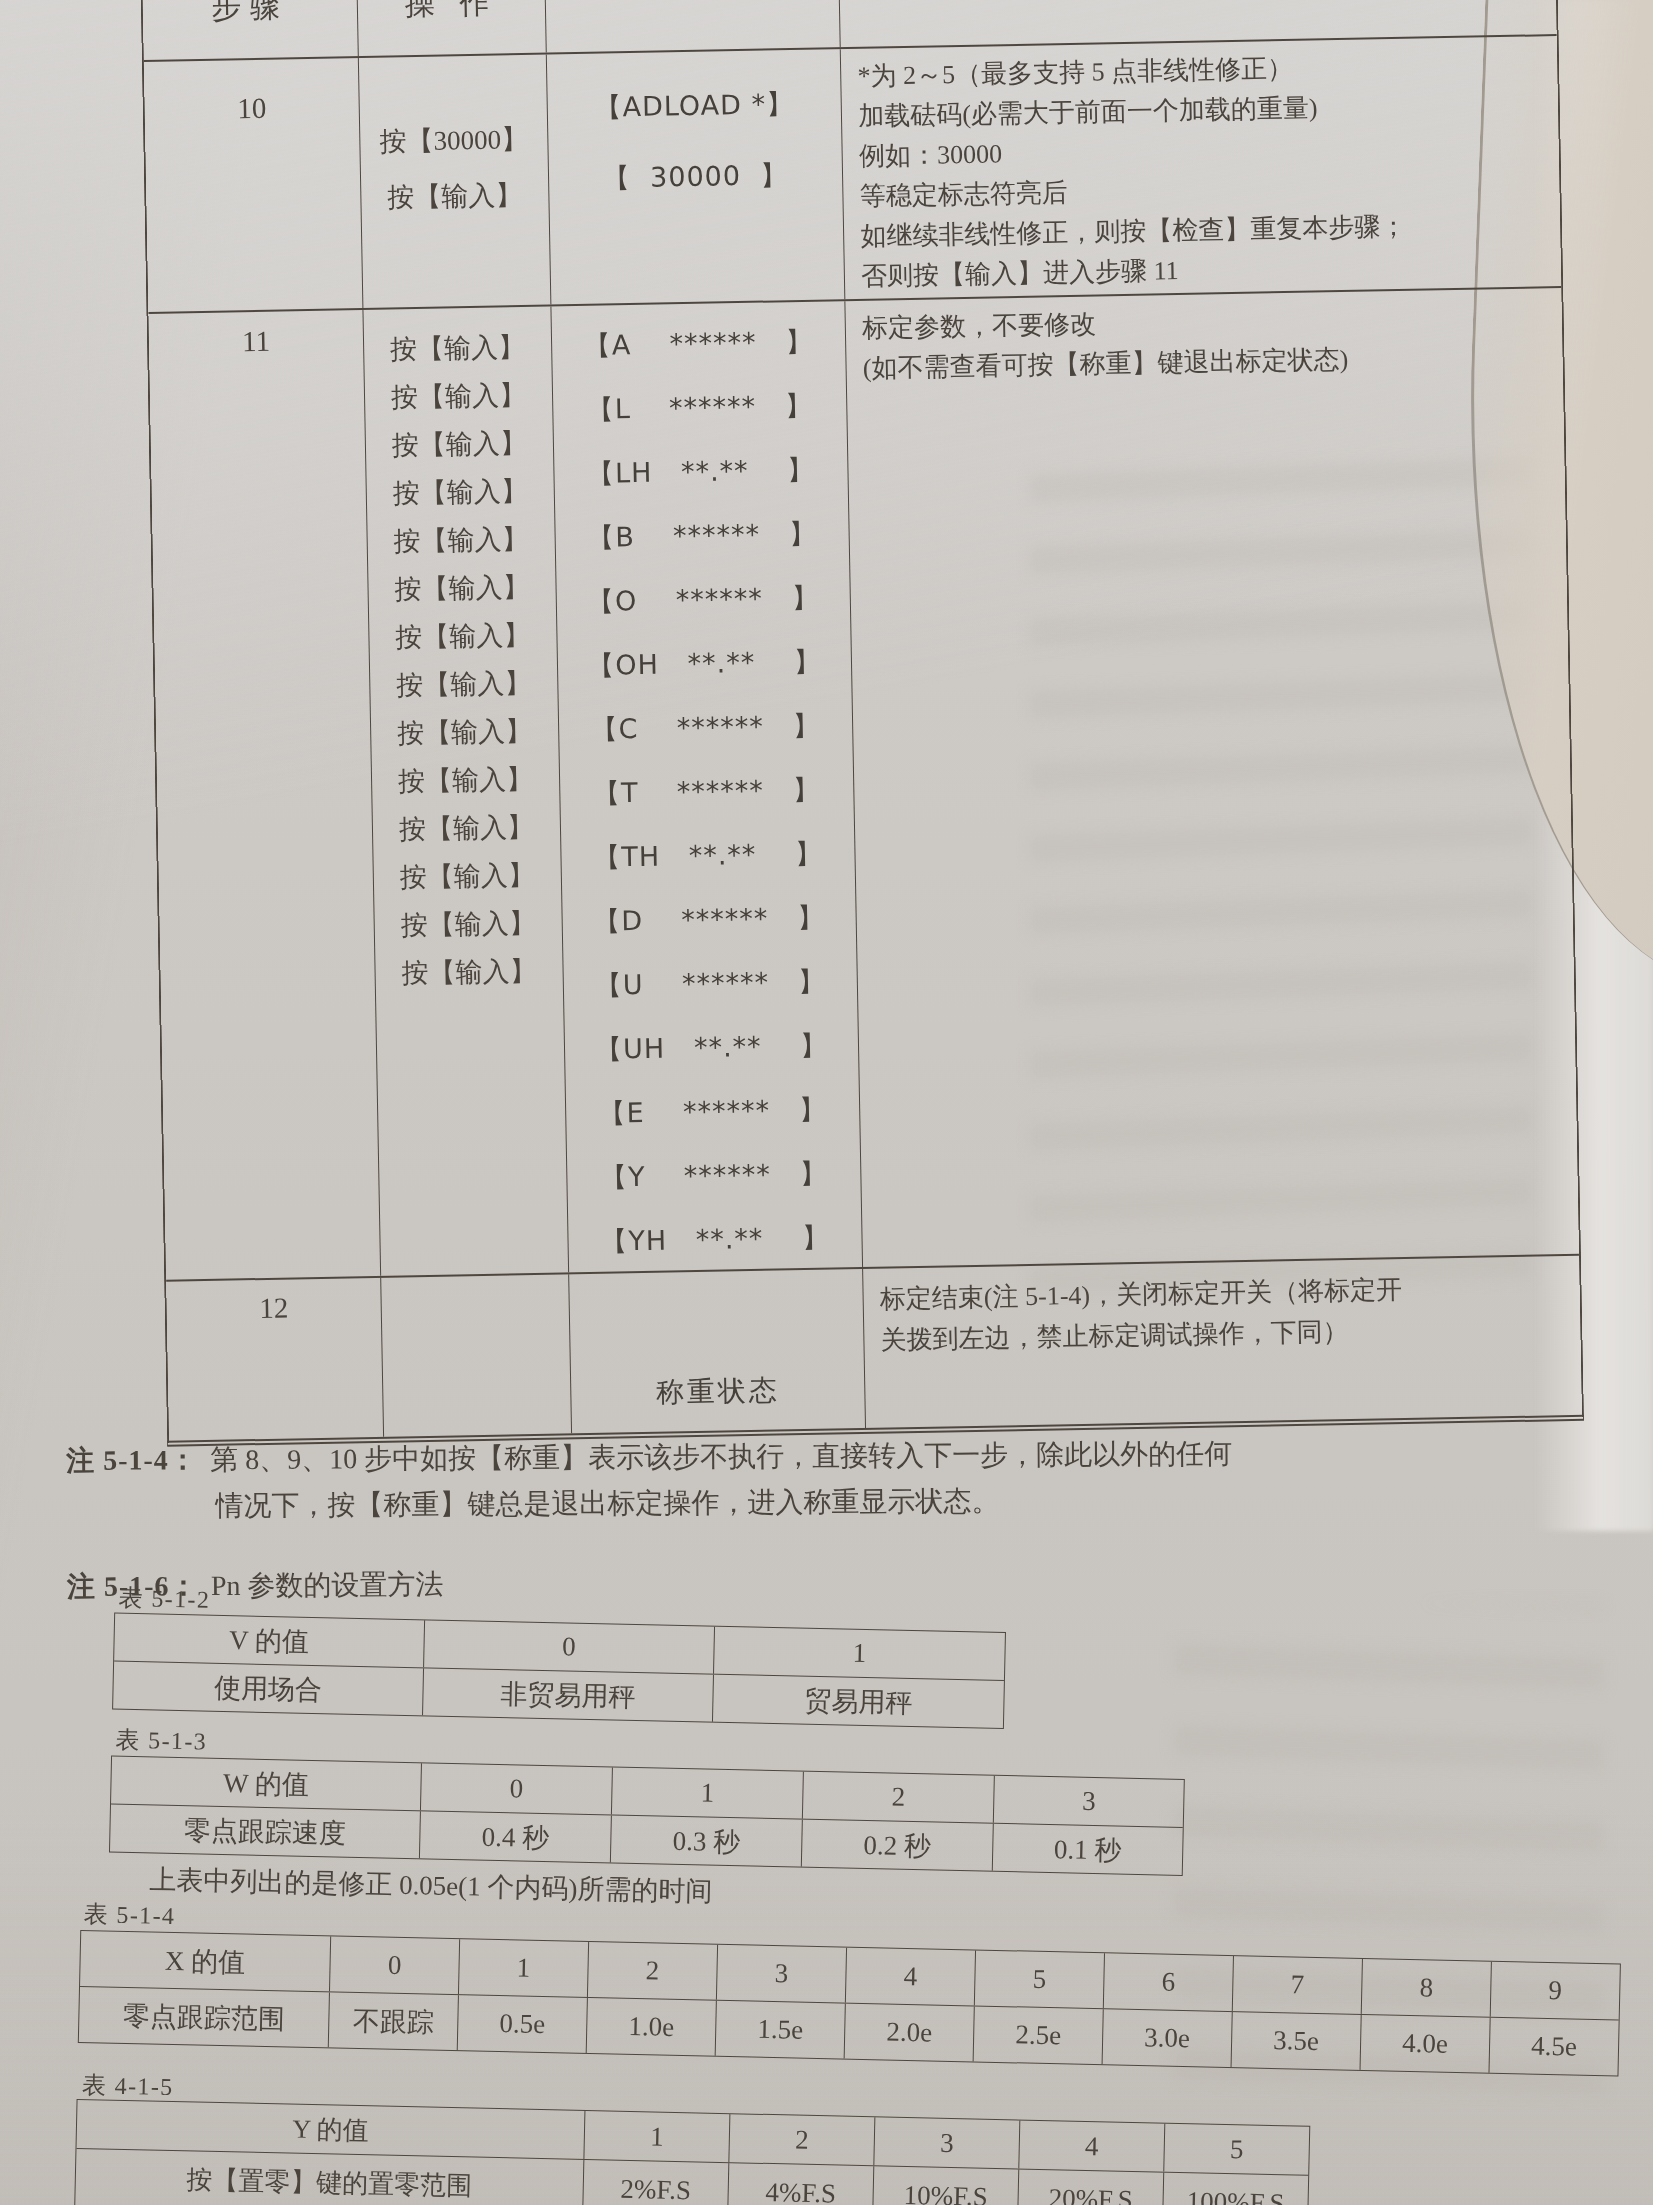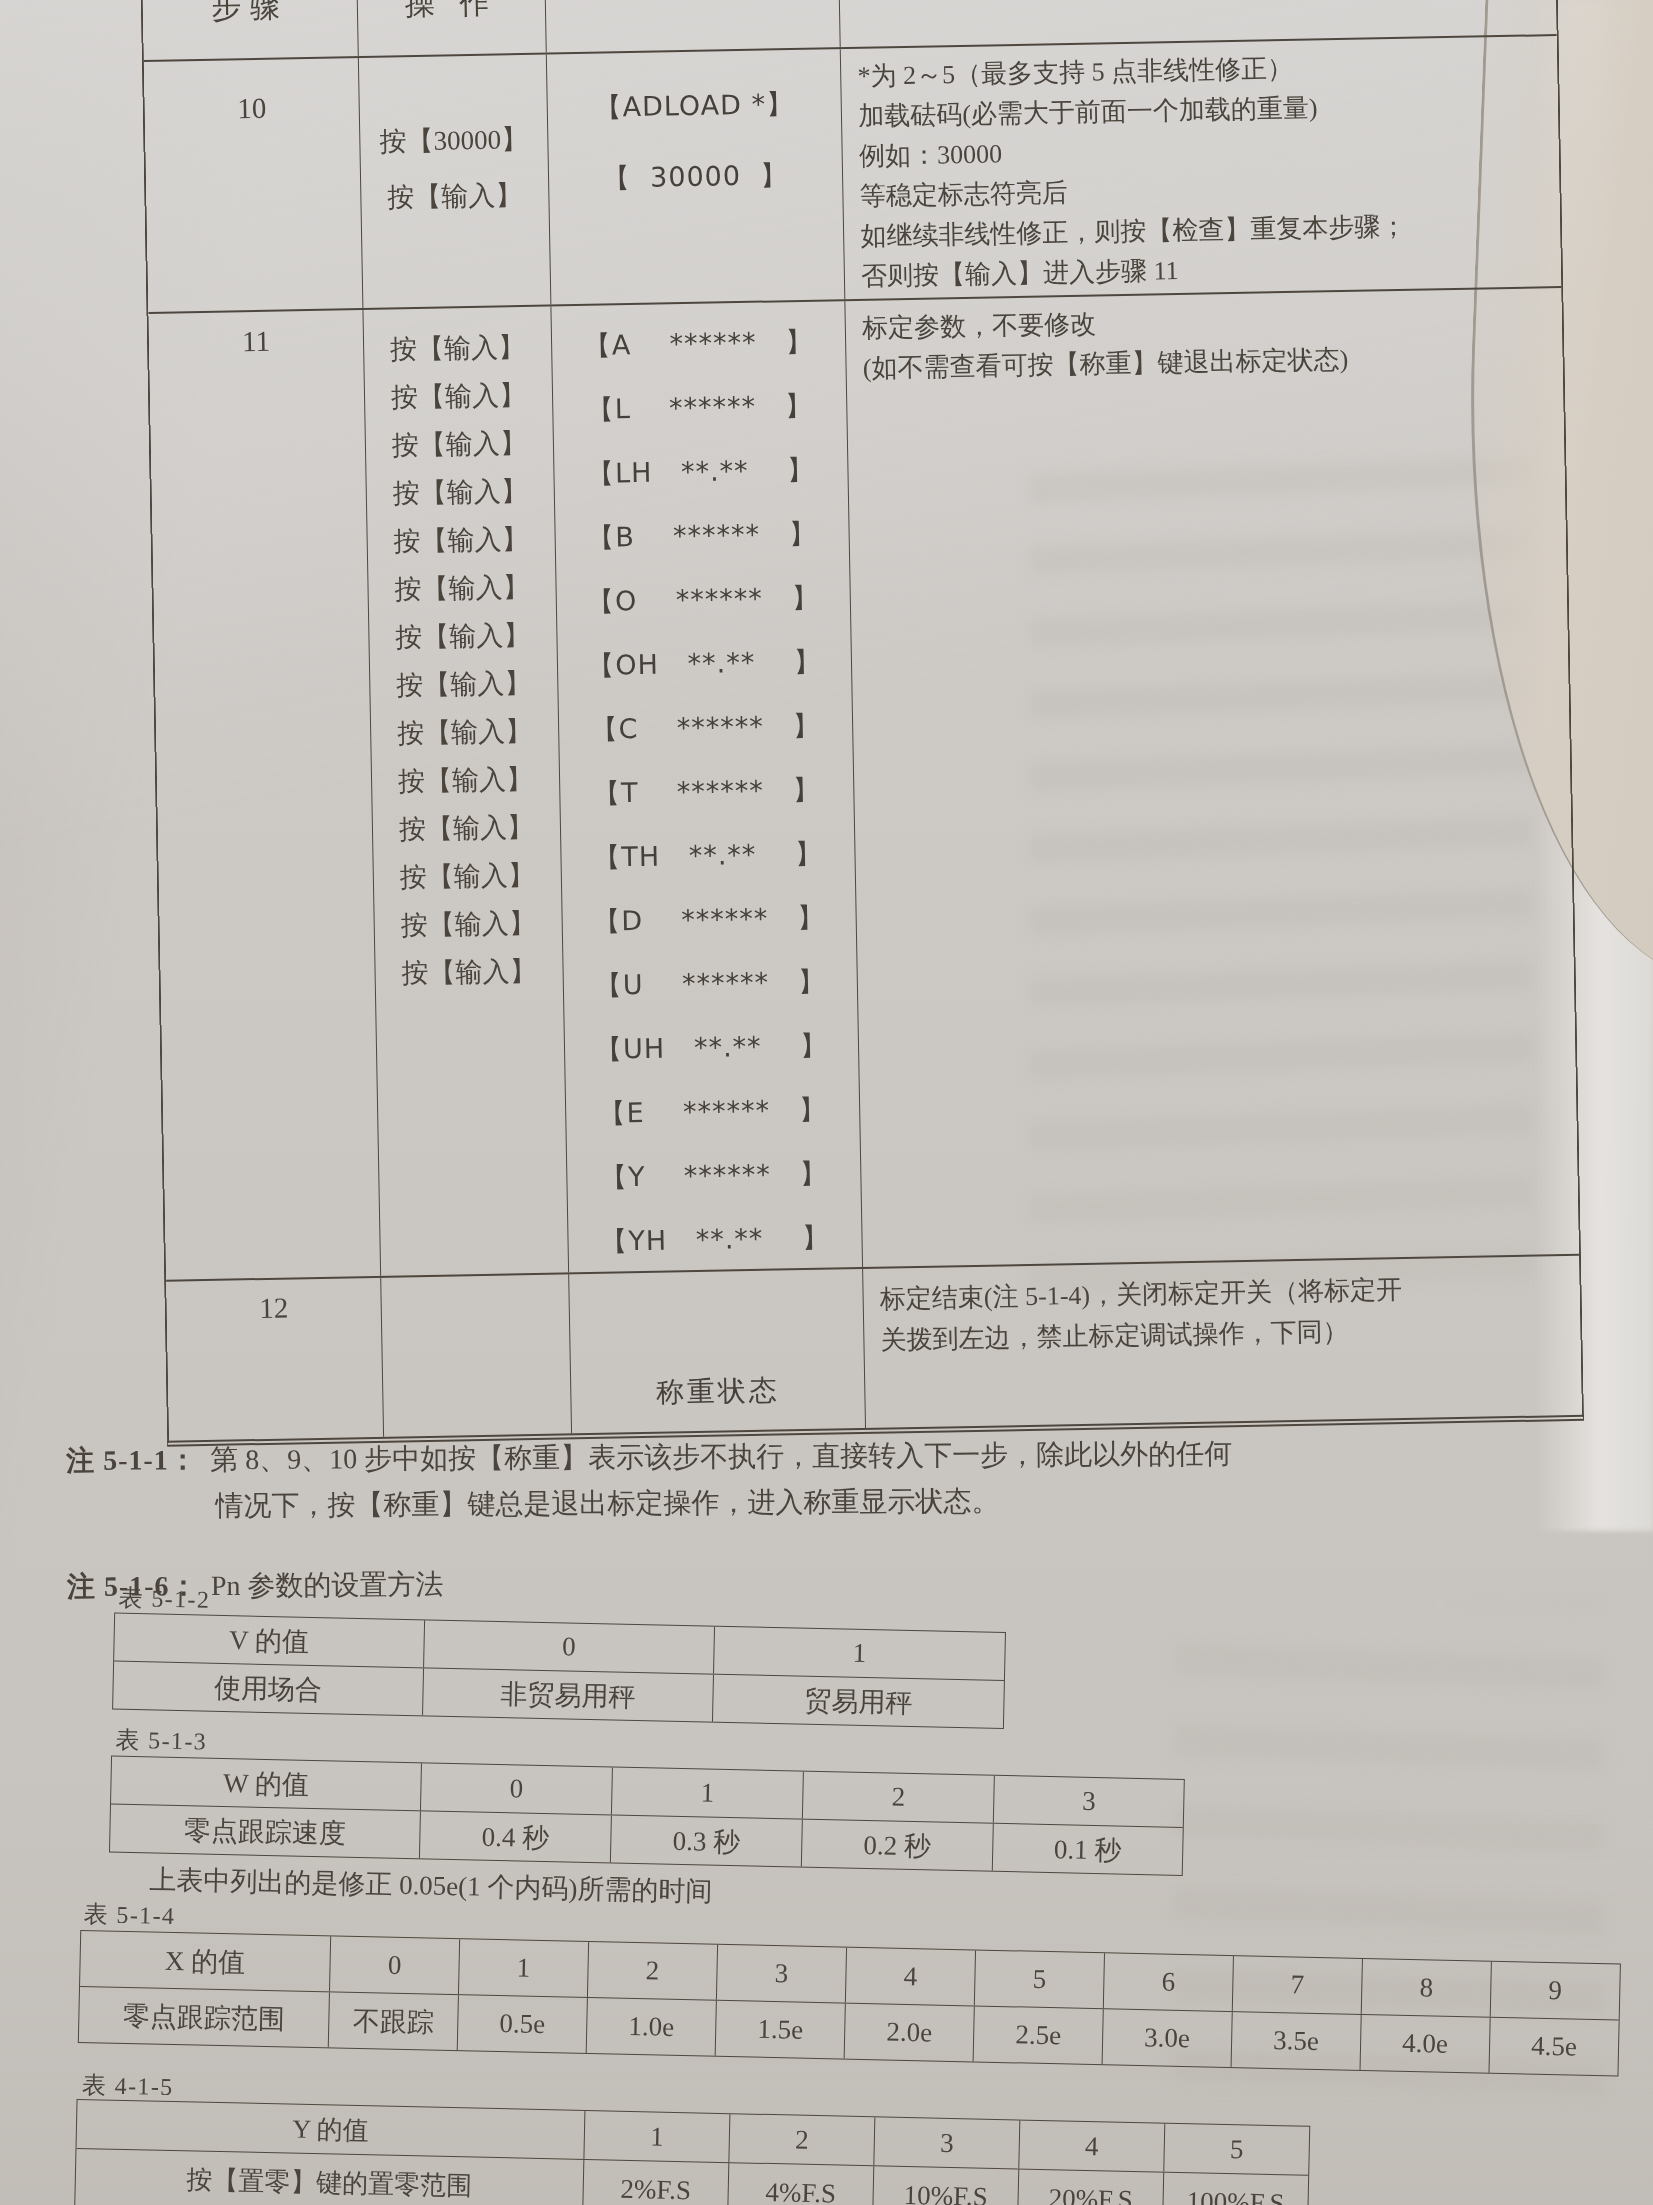--- a/index.html
+++ b/index.html
@@ -229,21 +229,21 @@
       <div class="lines desc">
           <div class="line">标定结束(注 5-1-4)，关闭标定开关（将标定开</div>
           <div class="line">关拨到左边，禁止标定调试操作，下同）</div>
         </div>
     </div>
   </div>
 </div>
 
 <div class="notes">
   <div class="note-line">
-    <span class="nlabel">注 5-1-1：</span><span>第 8、9、10 步中如按【称重】表示该步不执行，直接转入下一步，除此以外的任何</span>
+    <span class="nlabel">注 5-1-4：</span><span>第 8、9、10 步中如按【称重】表示该步不执行，直接转入下一步，除此以外的任何</span>
   </div>
   <div class="note-line note-cont">情况下，按【称重】键总是退出标定操作，进入称重显示状态。</div>
   <div class="note-line note-2">
     <span class="nlabel">注 5-1-6：</span><span>Pn 参数的设置方法</span>
   </div>
 </div>
 
 <div class="small-tables">
   <div class="cap cap1">表 5-1-2</div>
   <div class="tbl tbl--1">

